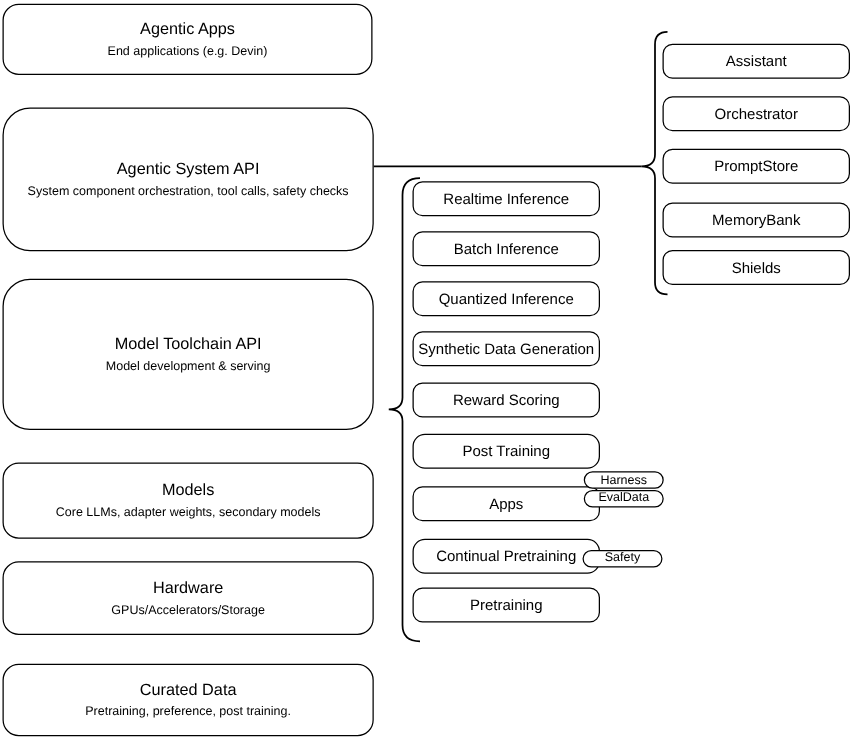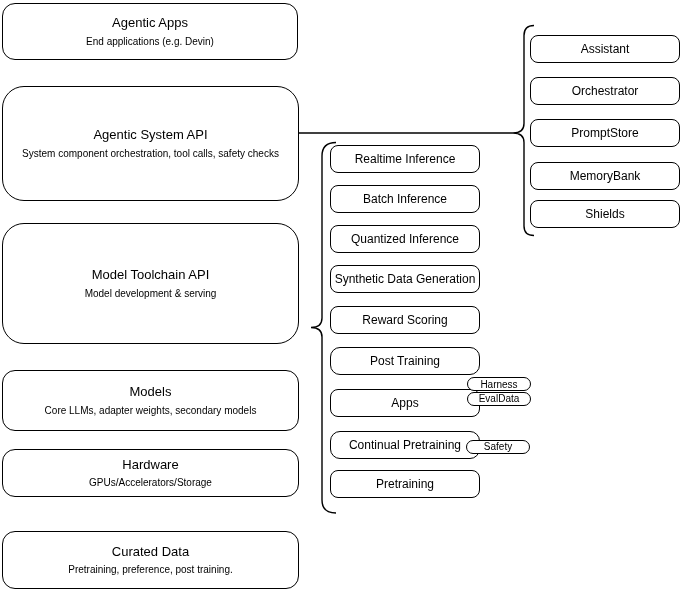--- a/index.html
+++ b/index.html
@@ -74,21 +74,21 @@
   <div class="node node--api" style="left:2px;top:223px;width:297px;height:121px;">
     <div class="node-title">Model Toolchain API</div>
     <div class="node-subtitle">Model development &amp; serving</div>
   </div>
 
   <div class="node node--big" style="left:2px;top:370px;width:297px;height:61px;">
     <div class="node-title">Models</div>
     <div class="node-subtitle">Core LLMs, adapter weights, secondary models</div>
   </div>
 
-  <div class="node node--big" style="left:2px;top:449px;width:297px;height:48px;">
+  <div class="node node--big" style="left:2px;top:449px;width:297px;height:59px;">
     <div class="node-title">Hardware</div>
     <div class="node-subtitle">GPUs/Accelerators/Storage</div>
   </div>
 
   <div class="node node--big" style="left:2px;top:531px;width:297px;height:58px;">
     <div class="node-title">Curated Data</div>
     <div class="node-subtitle">Pretraining, preference, post training.</div>
   </div>
 
   <div class="node node--small" style="left:330px;top:145px;width:150px;height:28px;">

